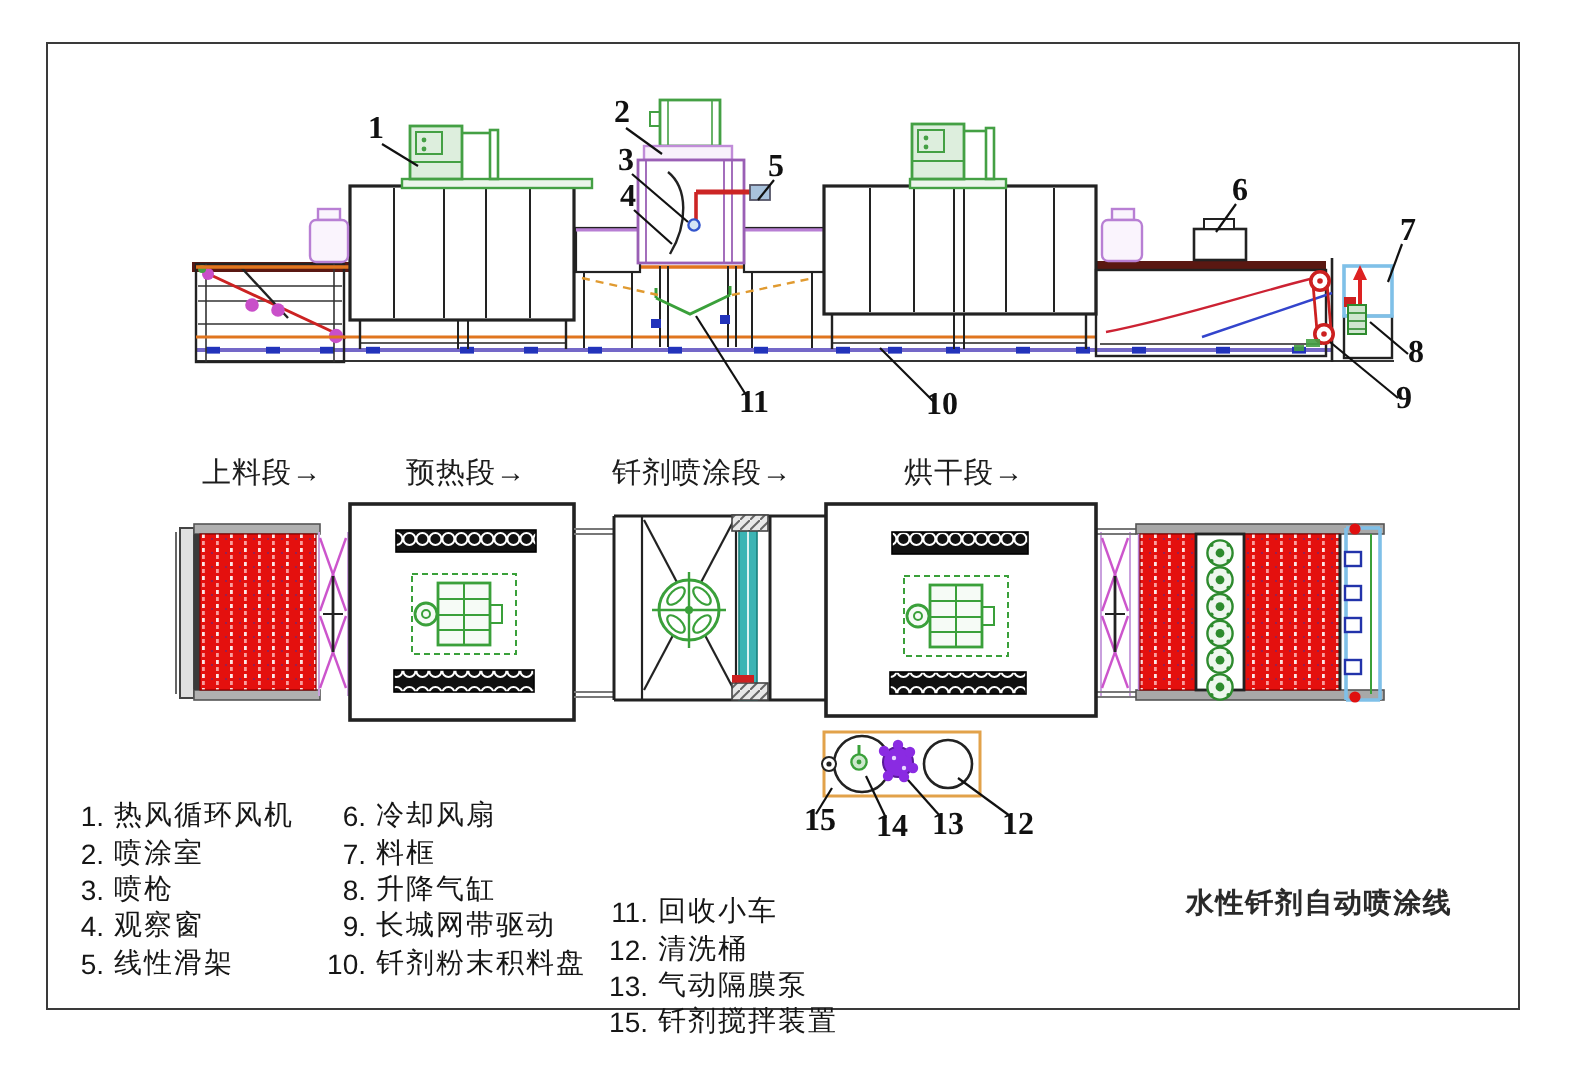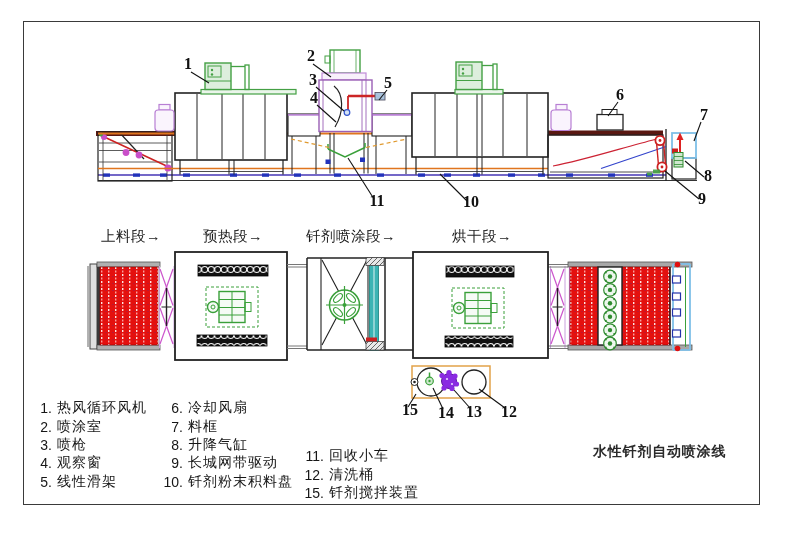--- a/index.html
+++ b/index.html
@@ -465,19 +465,23 @@
   <div class="legend-col col3" style="left:296px;top:401px;margin-top:46px;">
     <div class="lrow">
         <span class="lnum">11.</span>
         <span class="llabel">回收小车</span>
       </div>
     <div class="lrow">
         <span class="lnum">12.</span>
         <span class="llabel">清洗桶</span>
       </div>
     <div class="lrow">
+        <span class="lnum">13.</span>
+        <span class="llabel">气动隔膜泵</span>
+      </div>
+    <div class="lrow">
         <span class="lnum">15.</span>
         <span class="llabel">钎剂搅拌装置</span>
       </div>
   </div>
 
   <div class="title">水性钎剂自动喷涂线</div>
 </div>
 
 </body></html>

